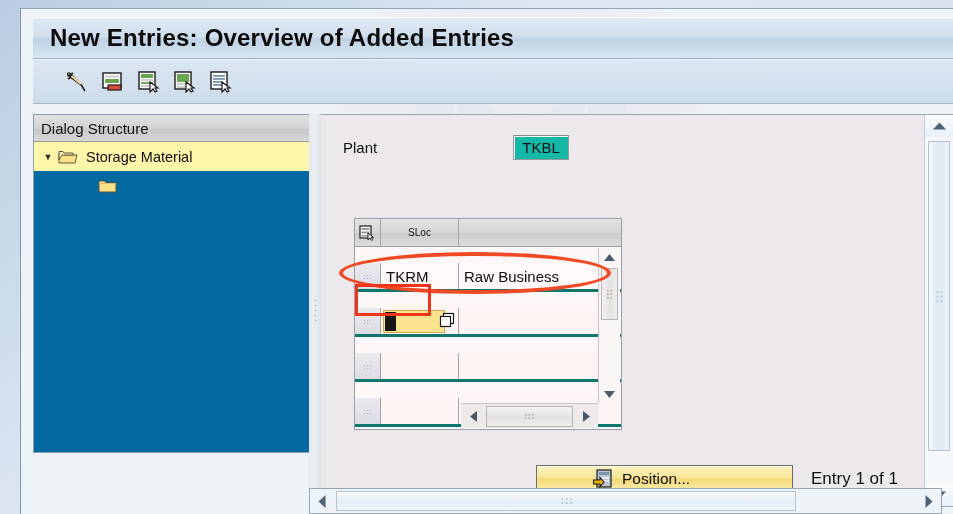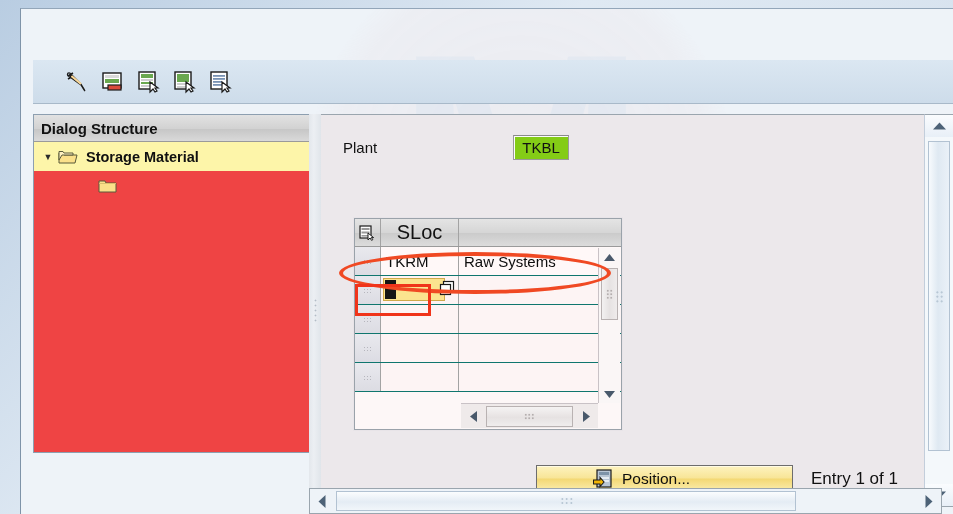--- a/index.html
+++ b/index.html
@@ -98,25 +98,24 @@
     position: absolute;
     left: 12px; top: 96px;
     width: 921px; height: 410px;
     z-index: 2;
   }
 
   
   #treepanel {
     position: absolute; left: 0; top: 9px;
     width: 276px; height: 339px;
-    background: #ef4444;
+    background: #0369a1;
     border: 1px solid #8d9fb0;
     border-right: none;
     overflow: hidden;
-    font-weight: bold;
   }
   #tree-header {
     height: 27px;
     background: linear-gradient(to bottom,#e2e2e2 0%,#d2d2d2 52%,#c6c6c6 53%,#d9d9d9 100%);
     border-bottom: 1px solid #9a9a9a;
     display: flex; align-items: center;
     padding-left: 7px;
     font-size: 15px;
     color: #111;
     white-space: nowrap;
@@ -166,21 +165,21 @@
     position: absolute; left: 22px; top: 20px;
     display: flex; align-items: center;
   }
   .plant-label {
     font-size: 15px; color: #111;
     width: 170px;
   }
   .plant-value {
     height: 25px; min-width: 56px;
     padding: 0 8px;
-    background: #84cc16;
+    background: #14b8a6;
     border: 1px solid #9a9a9a;
     border-top-color: #8a8a8a;
     box-shadow: inset 1px 1px 0 #fbfbfb;
     display: flex; align-items: center; justify-content: center;
     font-size: 15px; color: #111;
   }
 
   
   #grid {
     position: absolute; left: 33px; top: 103px;
@@ -191,31 +190,32 @@
     overflow: hidden;
   }
   .ghead {
     display: flex; height: 28px;
     background: linear-gradient(to bottom,#e4e4e4 0%,#d6d6d6 50%,#cacaca 51%,#dcdcdc 100%);
     border-bottom: 1px solid #9a9a9a;
   }
   .ghead .hcell {
     border-right: 1px solid #a3a3a3;
     display: flex; align-items: center; justify-content: center;
-    font-size: 20px; color: #111;
+    font-size: 10px; color: #111;
     position: relative;
   }
   .hc-corner { width: 26px; flex: 0 0 26px; }
   .hc-sloc  { width: 78px; flex: 0 0 78px; }
   .hc-desc  { flex: 1 1 auto; justify-content: flex-end; padding-right: 2px; }
   .hc-desc .cfgicon { margin-left: 3px; }
 
   .grow {
     display: flex; height: 29px;
-    border-bottom: 1px solid #0f766e;
+    border-bottom: 3px solid #0f766e;
+    margin-top: 16px;
   }
   .grow .rsel {
     width: 26px; flex: 0 0 26px;
     border-right: 1px solid #a3a3a3;
     background: linear-gradient(to bottom,#e9e9ee 0%,#dcdce3 100%);
     display: flex; align-items: center; justify-content: center;
   }
   .grow .rsel .dots {
     width: 9px; height: 5px;
     background-image: radial-gradient(circle, #b6b6bd 0.7px, transparent 1px);
@@ -415,20 +415,23 @@
 <body>
 
 <div id="app">
   <div id="window">
 
     <div class="watermark">
       <div class="wm-circle"></div>
       <div class="wm-letter">M</div>
     </div>
 
+    <div id="titlebar">
+      <div class="title">New Entries: Overview of Added Entries</div>
+    </div>
 
     <div id="toolbar">
 
       <div class="tbtn" title="Display/Change">
         <svg width="26" height="26" viewBox="0 0 26 26">
           <path d="M4 7 L9 4 M4 10 L9 7" stroke="#1b1b1b" stroke-width="1.6" fill="none"></path>
           <path d="M6 8 L17 16 L20 21 L21 22 L20 20 L17 15 L8 6 Z" fill="#e8a33d" stroke="#1b1b1b" stroke-width="1.2"></path>
           <path d="M7.5 7 L17 15" stroke="#f7d79a" stroke-width="2" fill="none"></path>
           <circle cx="5" cy="5.5" r="1.6" fill="none" stroke="#1b1b1b" stroke-width="1.2"></circle>
         </svg>
@@ -531,21 +534,21 @@
               </svg>
             </div>
             <div class="hcell hc-sloc">SLoc</div>
           </div>
 
           <div class="grow">
             <div class="rsel">
                 <span class="dots"></span>
               </div>
             <div class="c-sloc">TKRM</div>
-            <div class="c-desc">Raw Systems</div>
+            <div class="c-desc">Raw Business</div>
           </div>
 
           <div class="grow empty">
             <div class="rsel">
                 <span class="dots"></span>
               </div>
             <div class="c-sloc">
               <span class="cellinput">
                 <span class="caret"></span>
               </span>

